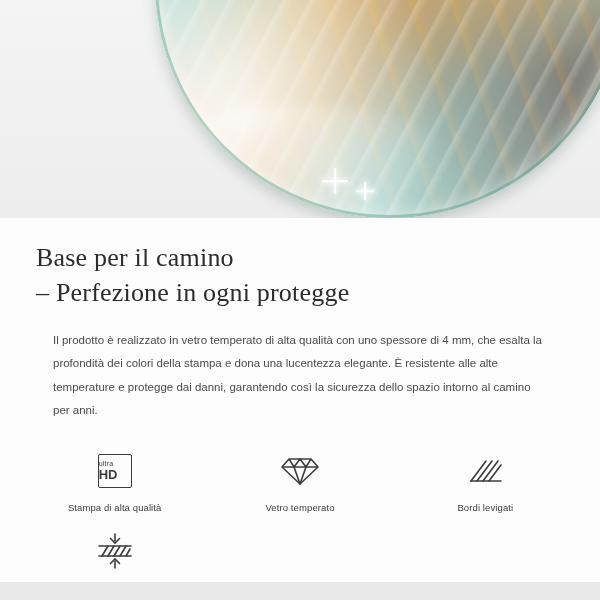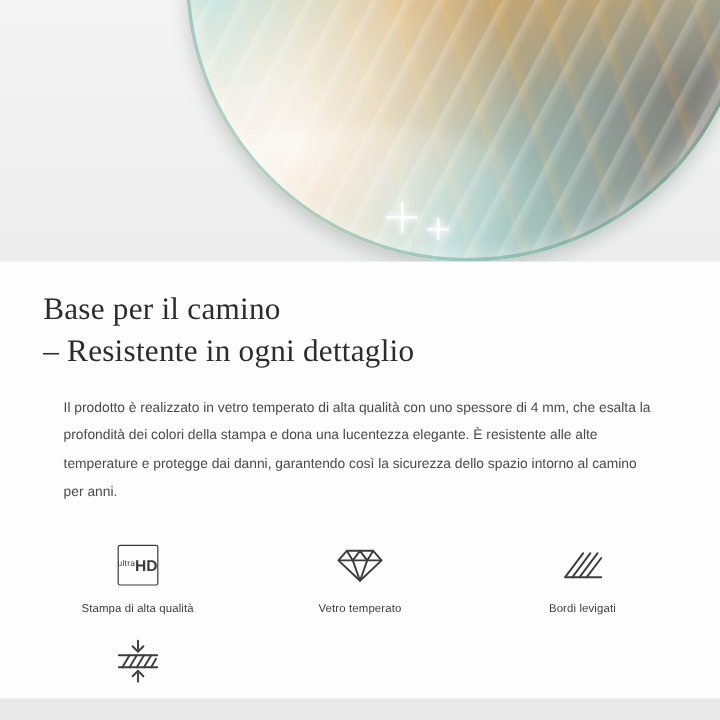--- a/index.html
+++ b/index.html
@@ -171,22 +171,21 @@
     text-align: center;
     letter-spacing: 0.1px;
   }
   svg { display: block; }
   .ultrahd-box {
     width: 32px;
     height: 32px;
     border: 1.6px solid #3c3c3c;
     border-radius: 2px;
     display: flex;
-    flex-direction: row;
-    align-items: center;
+    flex-direction: column;
     justify-content: center;
     line-height: 1;
   }
   .ultrahd-box .u { font-size: 7px; color: #3c3c3c; letter-spacing: 0.2px; }
   .ultrahd-box .hd { font-size: 13px; font-weight: bold; color: #3c3c3c; margin-top: 1px; }
 
   
   .footer-bar {
     position: absolute;
     left: 0;
@@ -209,21 +208,21 @@
       <div class="glass-sheen"></div>
       <div class="glass-edge"></div>
     </div>
     <div class="sparkle s1"></div>
     <div class="sparkle s2"></div>
   </div>
 
   <div class="content">
     <h1 class="title">
       <span class="line">Base per il camino</span>
-      <span class="line">– Resistente in ogni dettaglio</span>
+      <span class="line">– Perfezione in ogni protegge</span>
     </h1>
     <p class="body-text">Il prodotto è realizzato in vetro temperato di alta qualità con uno spessore di 4 mm, che esalta la profondità dei colori della stampa e dona una lucentezza elegante. È resistente alle alte temperature e protegge dai danni, garantendo così la sicurezza dello spazio intorno al camino per anni.</p>
   </div>
 
   <div class="features">
 
 
     <div class="feature">
       <div class="feature-icon">
         <div class="ultrahd-box">

